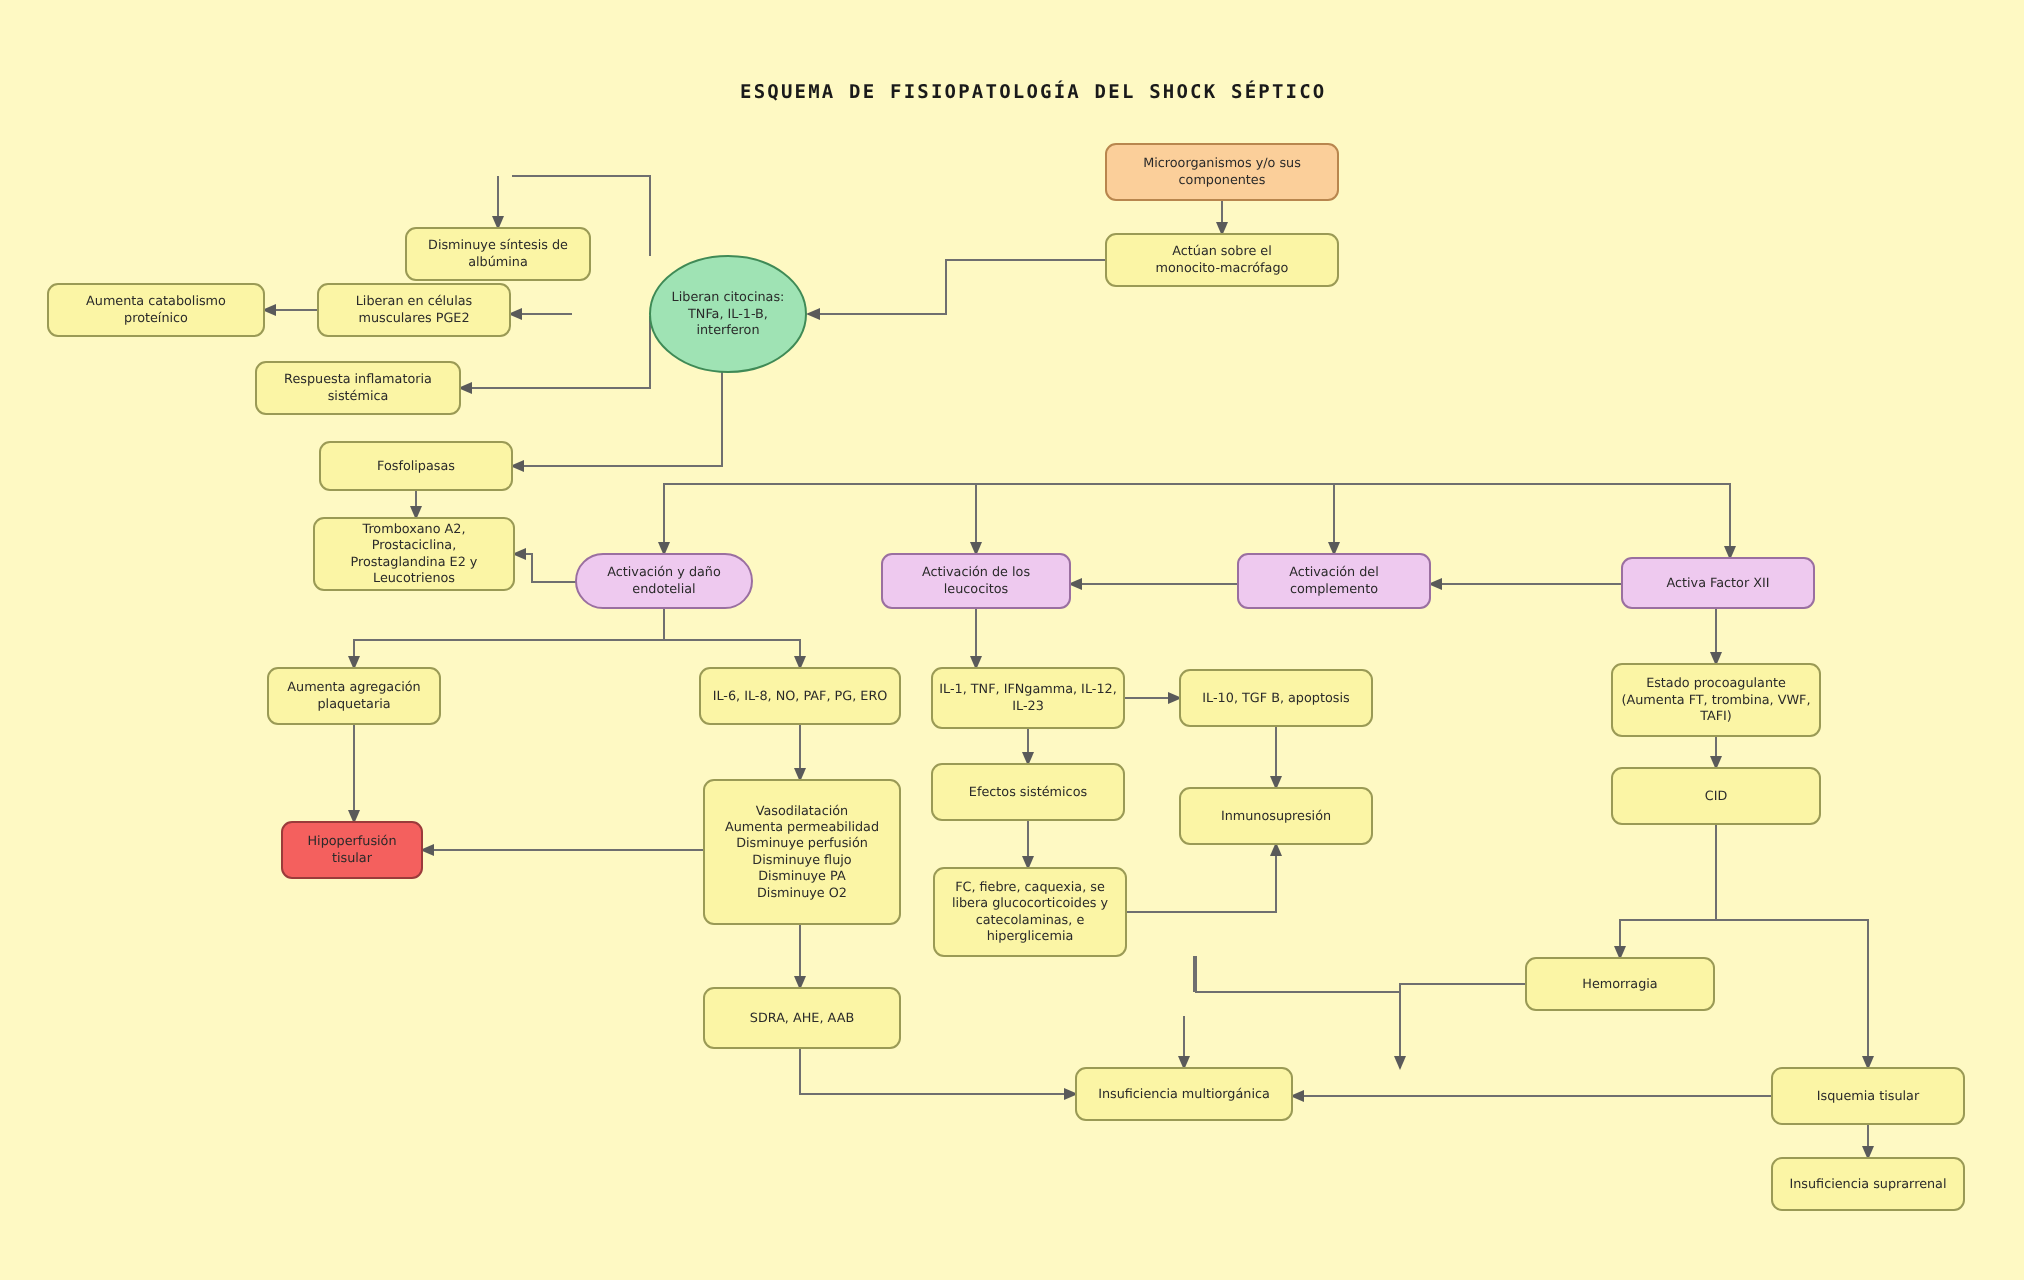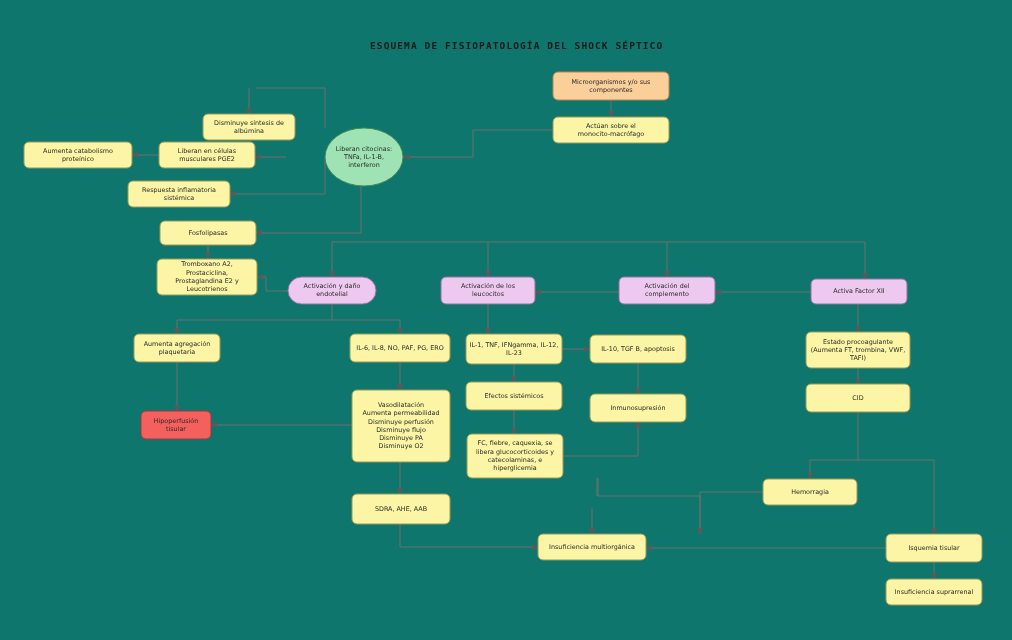--- a/index.html
+++ b/index.html
@@ -1,18 +1,18 @@
 <!DOCTYPE html>
 <html><head>
 <meta charset="utf-8">
 <style>
   html,body{margin:0;padding:0;background:#ffffff;}
   body{width:1012px;height:640px;overflow:hidden;
        font-family:"DejaVu Sans","Liberation Sans",sans-serif;}
-  #stage{position:relative;width:1012px;height:640px;background:#0f766e;}
+  #stage{position:relative;width:1012px;height:640px;background:#fef9c3;}
   svg{position:absolute;left:0;top:0;width:1012px;height:640px;}
   .ttl{font-family:"DejaVu Sans Mono","Liberation Mono",monospace;
        font-size:9.5px;font-weight:bold;letter-spacing:1.1px;fill:#1a1a1a;}
   .bx{stroke:#8a8a5a;stroke-width:1;}
   .bx.yellow{fill:#fbf5a5;stroke:#9a9a55;}
   .bx.orange{fill:#fbcf9a;stroke:#b8864e;}
   .bx.pink{fill:#eec9ef;stroke:#9a6fa0;}
   .bx.red{fill:#f4605e;stroke:#9b3b3b;}
   .bx.green{fill:#9fe3b4;stroke:#3f8a56;}
   .lbl{font-size:6.4px;fill:#2a2a2a;text-anchor:middle;dominant-baseline:middle;}

